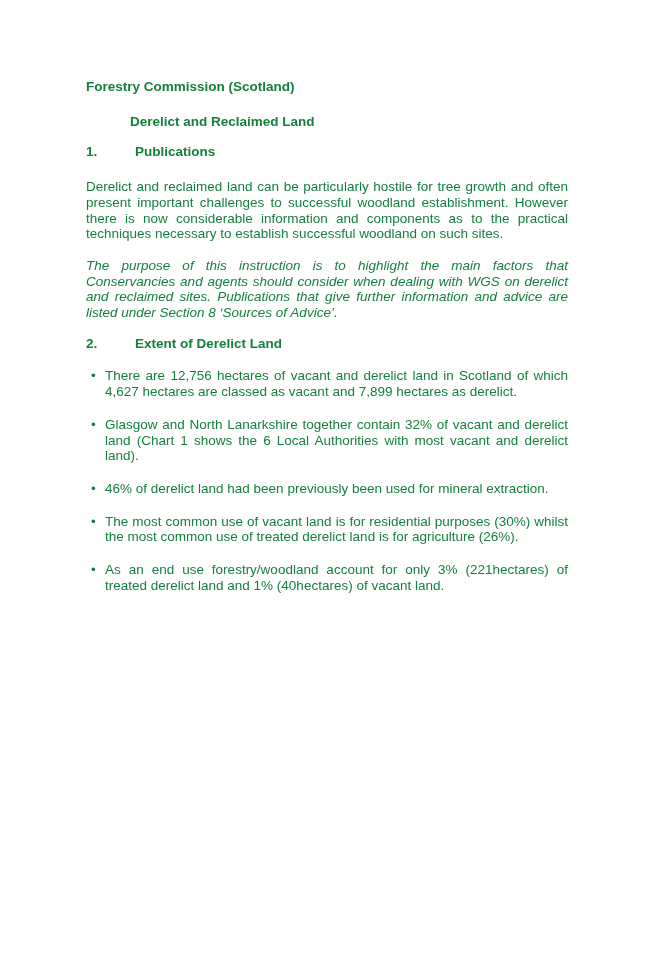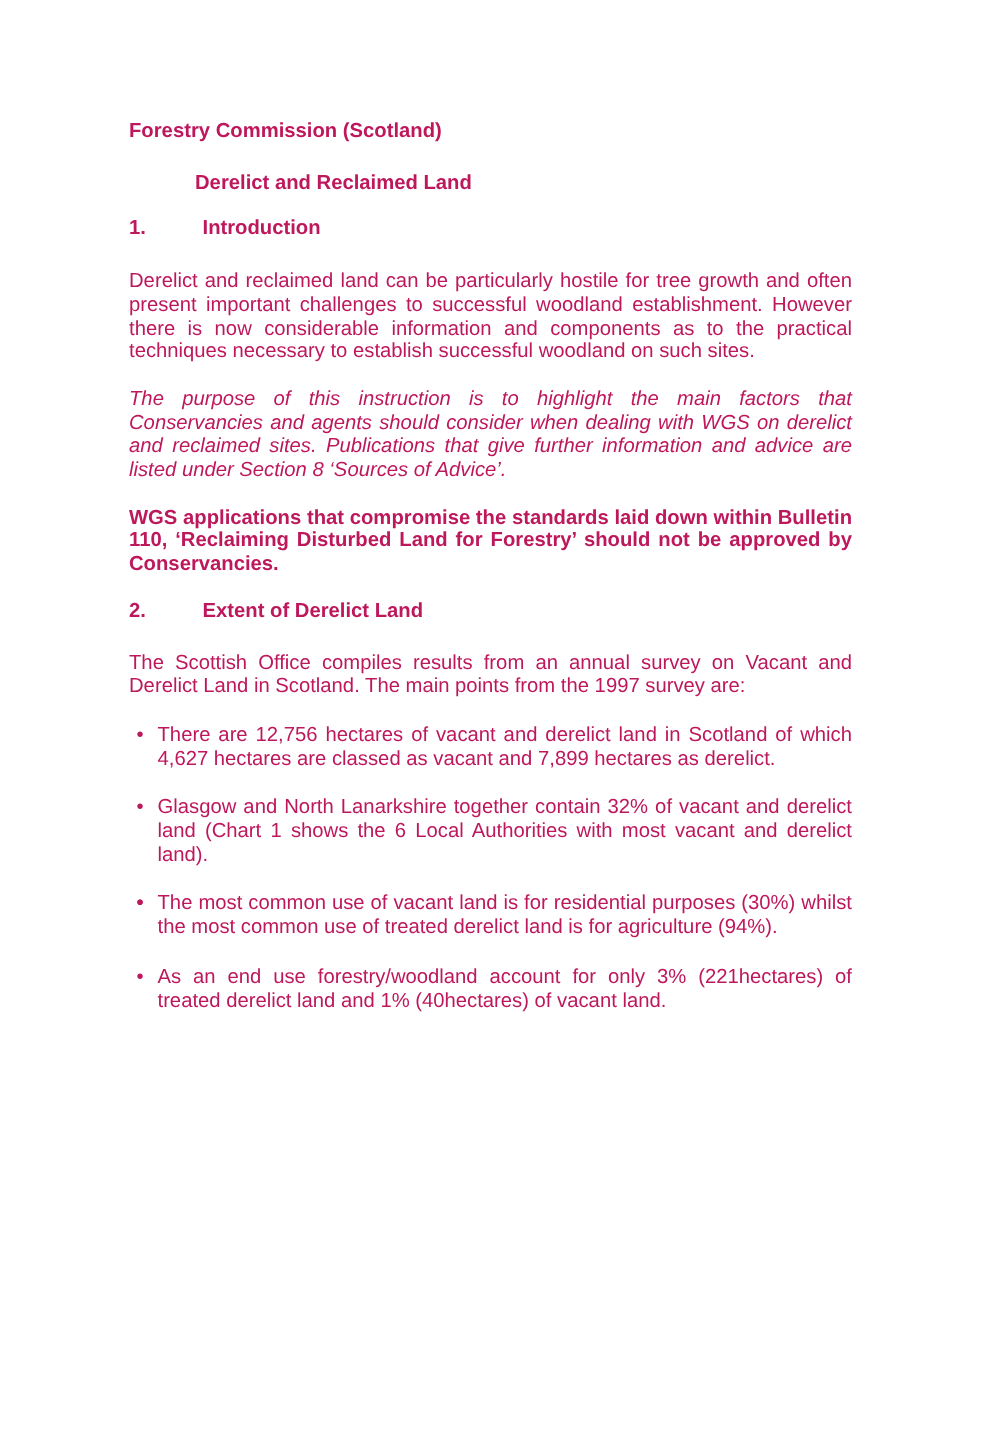--- a/index.html
+++ b/index.html
@@ -2,21 +2,21 @@
 <html><head>
 <meta charset="utf-8">
 <style>
   html, body { margin: 0; padding: 0; background: #ffffff; }
 
   .page {
     position: relative;
     width: 666px;
     height: 824px;
     background: #ffffff;
-    color: #be185d;
+    color: #15803d;
     font-family: "Liberation Sans", sans-serif;
     font-size: 13.5px;
     line-height: 15.7px;
     overflow: hidden;
   }
 
   .content {
     position: absolute;
     left: 86px;
     top: 79px;
@@ -95,37 +95,35 @@
         <div>Forestry Commission (Scotland)</div>
       </div>
     </div>
 
     <div class="doc-title">Derelict and Reclaimed Land</div>
 
     <div id="doc-body">
         <div class="section">
           <div class="section-heading">
             <span class="section-number">1.</span>
-            <span class="section-heading-text">Introduction</span>
+            <span class="section-heading-text">Publications</span>
           </div>
           <p class="para normal">Derelict and reclaimed land can be particularly hostile for tree growth and often present important challenges to successful woodland establishment. However there is now considerable information and components as to the practical techniques necessary to establish successful woodland on such sites.</p>
           <p class="para italic">The purpose of this instruction is to highlight the main factors that Conservancies and agents should consider when dealing with WGS on derelict and reclaimed sites. Publications that give further information and advice are listed under Section 8 ‘Sources of Advice’.</p>
-          <p class="para bold">WGS applications that compromise the standards laid down within Bulletin 110, ‘Reclaiming Disturbed Land for Forestry’ should not be approved by Conservancies.</p>
         </div>
         <div class="section">
           <div class="section-heading">
             <span class="section-number">2.</span>
             <span class="section-heading-text">Extent of Derelict Land</span>
           </div>
-          <p class="para normal">The Scottish Office compiles results from an annual survey on Vacant and Derelict Land in Scotland. The main points from the 1997 survey are:</p>
           <ul class="bullet-list">
             <li class="bullet-item"><span class="bullet-marker">•</span><span class="bullet-text">There are 12,756 hectares of vacant and derelict land in Scotland of which 4,627 hectares are classed as vacant and 7,899 hectares as derelict.</span></li>
             <li class="bullet-item"><span class="bullet-marker">•</span><span class="bullet-text">Glasgow and North Lanarkshire together contain 32% of vacant and derelict land (Chart 1 shows the 6 Local Authorities with most vacant and derelict land).</span></li>
-            <li class="bullet-item"><span class="bullet-marker">•</span></li>
-            <li class="bullet-item"><span class="bullet-marker">•</span><span class="bullet-text">The most common use of vacant land is for residential purposes (30%) whilst the most common use of treated derelict land is for agriculture (94%).</span></li>
+            <li class="bullet-item"><span class="bullet-marker">•</span><span class="bullet-text">46% of derelict land had been previously been used for mineral extraction.</span></li>
+            <li class="bullet-item"><span class="bullet-marker">•</span><span class="bullet-text">The most common use of vacant land is for residential purposes (30%) whilst the most common use of treated derelict land is for agriculture (26%).</span></li>
             <li class="bullet-item"><span class="bullet-marker">•</span><span class="bullet-text">As an end use forestry/woodland account for only 3% (221hectares) of treated derelict land and 1% (40hectares) of vacant land.</span></li>
           </ul>
         </div>
       </div>
 
   </div>
 
   <div class="page-number">1</div>
 </div>
 

